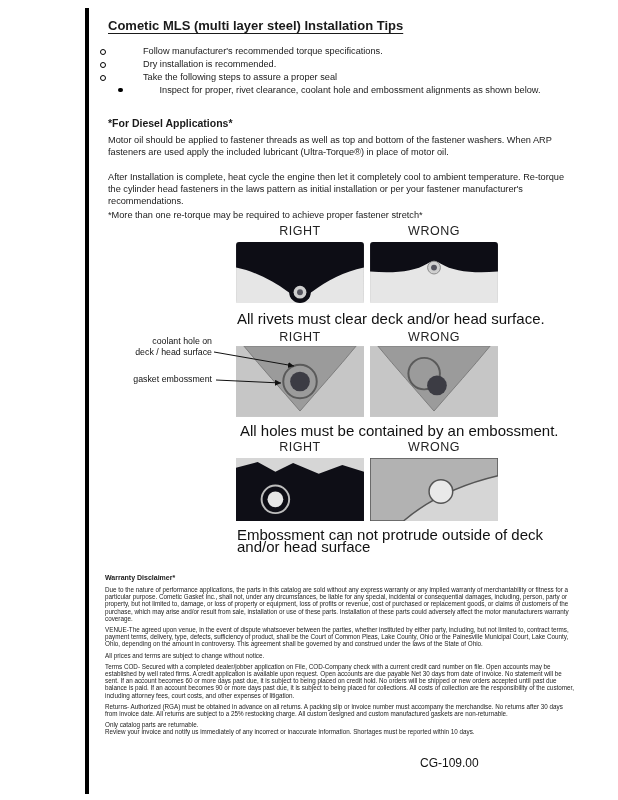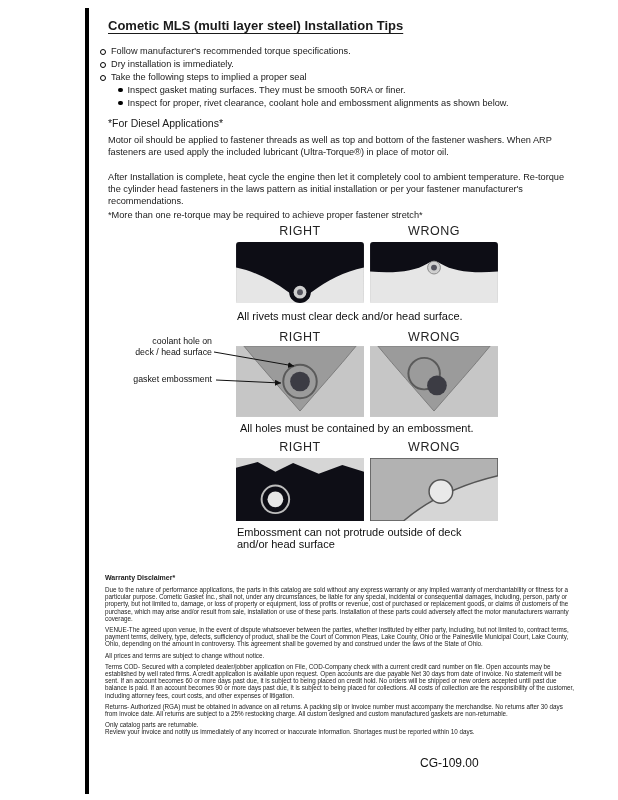--- a/index.html
+++ b/index.html
@@ -7,34 +7,34 @@
     width:618px;height:800px;position:relative;background:#ffffff;
     font-family:"Liberation Sans","DejaVu Sans",sans-serif;color:#1a1a1a;
     overflow:hidden;
   }
   .v-rule{position:absolute;left:85px;top:8px;width:4px;height:786px;background:#000;}
   .title{
     position:absolute;left:108px;top:18px;font-size:13px;font-weight:bold;
     text-decoration:underline;text-underline-offset:3px;white-space:nowrap;
   }
   .tips{position:absolute;left:100px;top:45px;width:470px;font-size:9.2px;line-height:12px;}
-  .tip{display:flex;align-items:flex-start;margin-bottom:1px;}
+  .tip{display:flex;align-items:flex-start;margin-bottom:1px;gap:32px;}
   .tip.l2{margin-left:18px;}
   .mk1{width:4px;height:4px;border:1px solid #000;border-radius:50%;margin:3.5px 5px 0 0;flex:none;}
   .mk2{width:4.5px;height:4.5px;background:#000;border-radius:50%;margin:3.5px 5px 0 0;flex:none;}
-  .diesel-h{position:absolute;left:108px;top:117px;font-size:10.5px;font-weight:normal;}
+  .diesel-h{position:absolute;left:108px;top:117px;font-size:10.5px;font-weight:bold;}
   .para{position:absolute;left:108px;width:462px;font-size:9.2px;line-height:12.2px;}
   .p1{top:134px;}
   .p2{top:171px;}
   .p3{top:209px;}
   .diagrams{position:absolute;left:0;top:224px;width:618px;height:340px;}
   .dg-hdr{position:absolute;width:128px;text-align:center;font-size:12.5px;letter-spacing:0.5px;color:#222;}
   .panel{position:absolute;width:128px;}
   .panel svg{display:block;width:128px;}
-  .caption{position:absolute;font-size:11px;color:#111;text-align:right;}
+  .caption{position:absolute;font-size:15px;color:#111;text-align:right;}
   .lbl{position:absolute;font-size:8.8px;line-height:10.5px;text-align:right;color:#111;}
   .arrows{position:absolute;left:0;top:0;width:618px;height:340px;pointer-events:none;}
   .disclaimer{position:absolute;left:105px;top:574px;width:470px;}
   .disc-h{font-size:7px;font-weight:bold;margin-bottom:5px;}
   .disclaimer p{margin:0 0 4px 0;font-size:6.3px;line-height:7.2px;text-align:left;color:#222;}
   .disclaimer p.tight{margin-bottom:0;}
   .footer-code{position:absolute;left:420px;top:756px;font-size:12px;color:#111;}
 </style>
 </head>
 <body>
@@ -45,29 +45,25 @@
 
   <div class="title">Cometic MLS (multi layer steel) Installation Tips</div>
 
   <div class="tips">
     <div class="tip l1">
         <span class="mk1"></span>
         <span>Follow manufacturer's recommended torque specifications.</span>
       </div>
     <div class="tip l1">
         <span class="mk1"></span>
-        <span>Dry installation is immediately.</span>
+        <span>Dry installation is recommended.</span>
       </div>
     <div class="tip l1">
         <span class="mk1"></span>
-        <span>Take the following steps to implied a proper seal</span>
-      </div>
-    <div class="tip l2">
-        <span class="mk2"></span>
-        <span>Inspect gasket mating surfaces.  They must be smooth 50RA or finer.</span>
+        <span>Take the following steps to assure a proper seal</span>
       </div>
     <div class="tip l2">
         <span class="mk2"></span>
         <span>Inspect for proper, rivet clearance, coolant hole and embossment alignments as shown below.</span>
       </div>
   </div>
 
   <div class="diesel-h">*For Diesel Applications*</div>
   <div class="para p1">Motor oil should be applied to fastener threads as well as top and bottom of the fastener washers. When ARP fasteners are used apply the included lubricant (Ultra-Torque®) in place of motor oil.</div>
   <div class="para p2">After Installation is complete, heat cycle the engine then let it completely cool to ambient temperature. Re-torque the cylinder head fasteners in the laws pattern as initial installation or per your fastener manufacturer's recommendations.</div>

